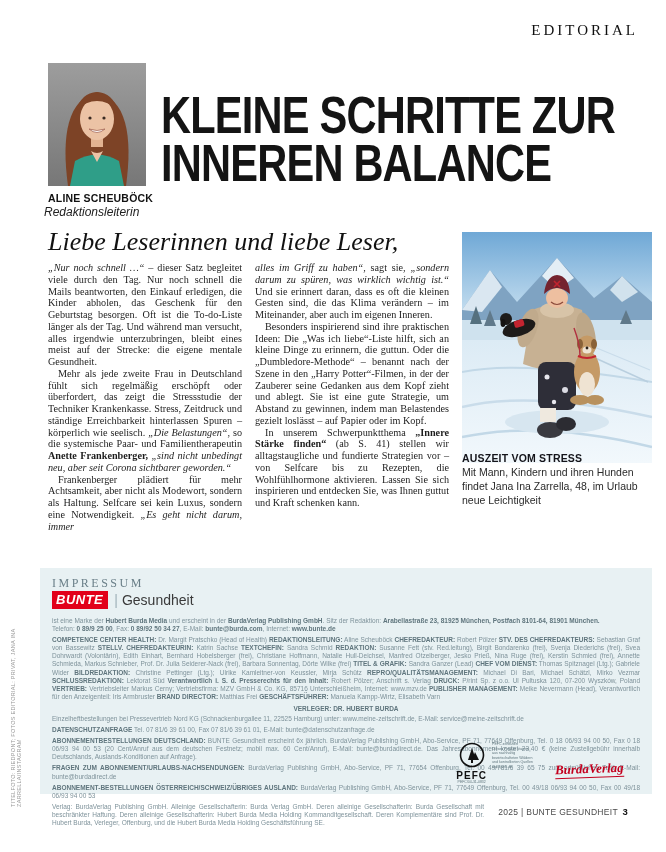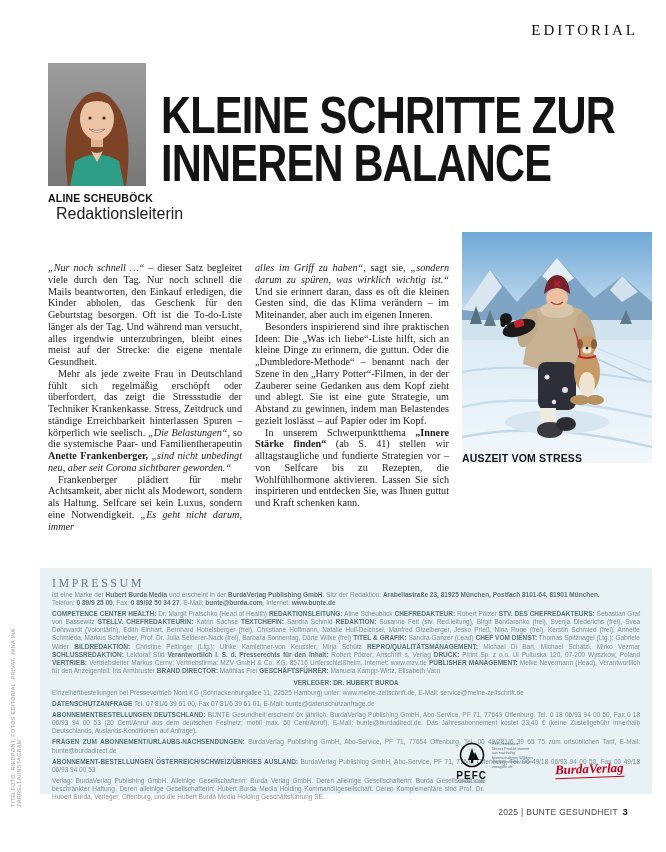--- a/index.html
+++ b/index.html
@@ -5,21 +5,21 @@
   html,body{margin:0;padding:0;background:#fff;}
   .page{position:relative;width:666px;height:852px;background:#fff;overflow:hidden;
         font-family:"Liberation Sans",sans-serif;}
 
   .editorial-label{position:absolute;top:22px;right:28px;
     font-family:"Liberation Serif",serif;font-size:15px;letter-spacing:3px;color:#101010;}
 
   .portrait{position:absolute;left:48px;top:63px;width:98px;height:123px;}
   .author-name{position:absolute;left:48px;top:192px;font-size:10.5px;font-weight:bold;
     letter-spacing:.2px;color:#111;}
-  .author-role{position:absolute;left:56px;top:205px;font-size:16px;color:#222;}
+  .author-role{position:absolute;left:44px;top:205px;font-size:12px;color:#222;font-style:italic;}
 
   .title{position:absolute;left:161px;top:92px;margin:0;
     font-family:"Liberation Sans",sans-serif;font-weight:700;font-size:52px;line-height:.92;
     letter-spacing:-1px;color:#141414;transform:scaleX(.8);transform-origin:left top;white-space:nowrap;}
   .title span{display:block;}
 
   .greeting{position:absolute;left:48px;top:227px;
     font-family:"Liberation Serif",serif;font-style:italic;font-size:26px;color:#111;}
 
   .col{position:absolute;top:262px;width:194px;font-family:"Liberation Serif",serif;
@@ -91,20 +91,21 @@
     </svg>
   </div>
   <div class="author-name">ALINE SCHEUBÖCK</div>
   <div class="author-role">Redaktionsleiterin</div>
 
   <h1 class="title">
     <span>KLEINE SCHRITTE ZUR</span>
     <span>INNEREN BALANCE</span>
   </h1>
 
+  <div class="greeting">Liebe Leserinnen und liebe Leser,</div>
 
   <div class="col col1">
     <p><span class="seg-i">„Nur noch schnell …“</span><span class="seg-r"> – dieser Satz begleitet viele durch den Tag. Nur noch schnell die Mails beantworten, den Einkauf erledigen, die Kinder abholen, das Geschenk für den Geburtstag besorgen. Oft ist die To-do-Liste länger als der Tag. Und während man versucht, alles irgendwie unterzubringen, bleibt eines meist auf der Strecke: die eigene mentale Gesundheit.</span></p>
     <p class="ind"><span class="seg-r">Mehr als jede zweite Frau in Deutschland fühlt sich regelmäßig erschöpft oder überfordert, das zeigt die Stressstudie der Techniker Krankenkasse. Stress, Zeitdruck und ständige Erreichbarkeit hinterlassen Spuren – körperlich wie seelisch. </span><span class="seg-i">„Die Belastungen“</span><span class="seg-r">, so die systemische Paar- und Familientherapeutin </span><span class="seg-b">Anette Frankenberger,</span><span class="seg-i"> „sind nicht unbedingt neu, aber seit Corona sichtbarer geworden.“</span></p>
     <p class="ind"><span class="seg-r">Frankenberger plädiert für mehr Achtsamkeit, aber nicht als Modewort, sondern als Haltung. Selfcare sei kein Luxus, sondern eine Notwendigkeit. </span><span class="seg-i">„Es geht nicht darum, immer</span></p>
   </div>
   <div class="col col2">
     <p><span class="seg-i">alles im Griff zu haben“</span><span class="seg-r">, sagt sie, </span><span class="seg-i">„sondern darum zu spüren, was wirklich wichtig ist.“</span><span class="seg-r"> Und sie erinnert daran, dass es oft die kleinen Gesten sind, die das Klima verändern – im Miteinander, aber auch im eigenen Inneren.</span></p>
     <p class="ind"><span class="seg-r">Besonders inspirierend sind ihre praktischen Ideen: Die „Was ich liebe“-Liste hilft, sich an kleine Dinge zu erinnern, die guttun. Oder die „Dumbledore-Methode“ – benannt nach der Szene in den „Harry Potter“-Filmen, in der der Zauberer seine Gedanken aus dem Kopf zieht und ablegt. Sie ist eine gute Strategie, um Abstand zu gewinnen, indem man Belastendes gezielt loslässt – auf Papier oder im Kopf.</span></p>
     <p class="ind"><span class="seg-r">In unserem Schwerpunktthema </span><span class="seg-b">„Innere Stärke finden“</span><span class="seg-r"> (ab S. 41) stellen wir alltagstaugliche und fundierte Strategien vor – von Selfcare bis zu Rezepten, die Wohlfühlhormone aktivieren. Lassen Sie sich inspirieren und entdecken Sie, was Ihnen guttut und Kraft schenken kann.</span></p>
@@ -166,24 +167,30 @@
       <circle cx="125" cy="116" r="1.4" fill="#2a2018"></circle>
       <path d="M116,124 Q125,128 134,124" stroke="#c32430" stroke-width="2.2" fill="none"></path>
       <path d="M112,96 Q118,112 118,124" stroke="#b03040" stroke-width="1.4" fill="none"></path>
       <ellipse cx="118" cy="168" rx="10" ry="5" fill="#b8915e"></ellipse>
       <ellipse cx="133" cy="168" rx="9" ry="5" fill="#b8915e"></ellipse>
     </svg>
   </div>
 
   <div class="caption">
     <div class="cap-title">AUSZEIT VOM STRESS</div>
+    <div class="cap-text">Mit Mann, Kindern und ihren Hunden findet Jana Ina Zarrella, 48, im Urlaub neue Leichtigkeit</div>
   </div>
 
   <div class="impressum">
     <div class="imp-heading">IMPRESSUM</div>
+    <div class="logo-row">
+      <span class="bunte-box">BUNTE</span>
+      <span class="logo-sep">|</span>
+      <span class="logo-sub">Gesundheit</span>
+    </div>
     <p class="imp-text"><span class="seg-r">ist eine Marke der </span><span class="seg-b">Hubert Burda Media</span><span class="seg-r"> und erscheint in der </span><span class="seg-b">BurdaVerlag Publishing GmbH</span><span class="seg-r">. Sitz der Redaktion: </span><span class="seg-b">Arabellastraße 23, 81925 München, Postfach 8101-64, 81901 München.</span><br><span class="seg-r">Telefon: </span><span class="seg-b">0 89/9 25 00</span><span class="seg-r">, Fax: </span><span class="seg-b">0 89/92 50 34 27</span><span class="seg-r">, E-Mail: </span><span class="seg-b">bunte@burda.com</span><span class="seg-r">, Internet: </span><span class="seg-b">www.bunte.de</span></p>
     <p class="imp-text"><span class="seg-b">COMPETENCE CENTER HEALTH:</span><span class="seg-r"> Dr. Margit Pratschko (Head of Health) </span><span class="seg-b">REDAKTIONSLEITUNG:</span><span class="seg-r"> Aline Scheuböck </span><span class="seg-b">CHEFREDAKTEUR:</span><span class="seg-r"> Robert Pölzer </span><span class="seg-b">STV. DES CHEFREDAKTEURS:</span><span class="seg-r"> Sebastian Graf von Bassewitz </span><span class="seg-b">STELLV. CHEFREDAKTEURIN:</span><span class="seg-r"> Katrin Sachse </span><span class="seg-b">TEXTCHEFIN:</span><span class="seg-r"> Sandra Schmid </span><span class="seg-b">REDAKTION:</span><span class="seg-r"> Susanne Fett (stv. Red.leitung), Birgit Bondarenko (frei), Svenja Diederichs (frei), Svea Dohrwardt (Volontärin), Edith Einhart, Bernhard Hobelsberger (frei), Christiane Hoffmann, Natalie Hull-Deichsel, Manfred Otzelberger, Jesko Prieß, Nina Ruge (frei), Kerstin Schmied (frei), Annette Schmieda, Markus Schnieber, Prof. Dr. Julia Seiderer-Nack (frei), Barbara Sonnentag, Dörte Wilke (frei) </span><span class="seg-b">TITEL &amp; GRAFIK:</span><span class="seg-r"> Sandra Ganzer (Lead) </span><span class="seg-b">CHEF VOM DIENST:</span><span class="seg-r"> Thomas Spitznagel (Ltg.); Gabriele Wider </span><span class="seg-b">BILDREDAKTION:</span><span class="seg-r"> Christine Pettinger (Ltg.); Ulrike Kamleitner-von Keussler, Mirja Schütz </span><span class="seg-b">REPRO/QUALITÄTSMANAGEMENT:</span><span class="seg-r"> Michael Di Bari, Michael Schätzl, Mirko Vezmar </span><span class="seg-b">SCHLUSSREDAKTION:</span><span class="seg-r"> Lektorat Süd </span><span class="seg-b">Verantwortlich i. S. d. Presserechts für den Inhalt:</span><span class="seg-r"> Robert Pölzer; Anschrift s. Verlag </span><span class="seg-b">DRUCK:</span><span class="seg-r"> P/rint Sp. z o.o. Ul Pultuska 120, 07-200 Wyszków, Poland </span><span class="seg-b">VERTRIEB:</span><span class="seg-r"> Vertriebsleiter Markus Cerny; Vertriebsfirma: MZV GmbH &amp; Co. KG, 85716 Unterschleißheim, Internet: www.mzv.de </span><span class="seg-b">PUBLISHER MANAGEMENT:</span><span class="seg-r"> Meike Nevermann (Head), Verantwortlich für den Anzeigenteil: Iris Armbruster </span><span class="seg-b">BRAND DIRECTOR:</span><span class="seg-r"> Matthias Frei </span><span class="seg-b">GESCHÄFTSFÜHRER:</span><span class="seg-r"> Manuela Kampp-Wirtz, Elisabeth Varn</span></p>
     <p class="imp-verleger">VERLEGER: DR. HUBERT BURDA</p>
     <p class="imp-text">Einzelheftbestellungen bei Pressevertrieb Nord KG (Schnackenburgallee 11, 22525 Hamburg) unter: www.meine-zeitschrift.de, E-Mail: service@meine-zeitschrift.de</p>
     <p class="imp-text"><span class="seg-b">DATENSCHUTZANFRAGE</span><span class="seg-r"> Tel. 07 81/6 39 61 00, Fax 07 81/6 39 61 01, E-Mail: bunte@datenschutzanfrage.de</span></p>
     <p class="imp-text"><span class="seg-b">ABONNEMENTBESTELLUNGEN DEUTSCHLAND:</span><span class="seg-r"> BUNTE Gesundheit erscheint 6x jährlich. BurdaVerlag Publishing GmbH, Abo-Service, PF 71, 77649 Offenburg, Tel. 0 18 06/93 94 00 50, Fax 0 18 06/93 94 00 53 (20 Cent/Anruf aus dem deutschen Festnetz; mobil max. 60 Cent/Anruf), E-Mail: bunte@burdadirect.de. Das Jahresabonnement kostet 23,40 € (keine Zustellgebühr innerhalb Deutschlands, Auslands-Konditionen auf Anfrage).</span></p>
     <p class="imp-text"><span class="seg-b">FRAGEN ZUM ABONNEMENT/URLAUBS-NACHSENDUNGEN:</span><span class="seg-r"> BurdaVerlag Publishing GmbH, Abo-Service, PF 71, 77654 Offenburg, Tel. 00 49/781/6 39 65 75 zum ortsüblichen Tarif, E-Mail: bunte@burdadirect.de</span></p>
     <p class="imp-text"><span class="seg-b">ABONNEMENT-BESTELLUNGEN ÖSTERREICH/SCHWEIZ/ÜBRIGES AUSLAND:</span><span class="seg-r"> BurdaVerlag Publishing GmbH, Abo-Service, PF 71, 77649 Offenburg, Tel. 00 49/18 06/93 94 00 50, Fax 00 49/18 06/93 94 00 53</span></p>
     <p class="imp-text imp-verlag">Verlag: BurdaVerlag Publishing GmbH. Alleinige Gesellschafterin: Burda Verlag GmbH. Deren alleinige Gesellschafterin: Burda Gesellschaft mit beschränkter Haftung. Deren alleinige Gesellschafterin: Hubert Burda Media Holding Kommanditgesellschaft. Deren Komplementäre sind Prof. Dr. Hubert Burda, Verleger, Offenburg, und die Hubert Burda Media Holding Geschäftsführung SE.</p>
 

